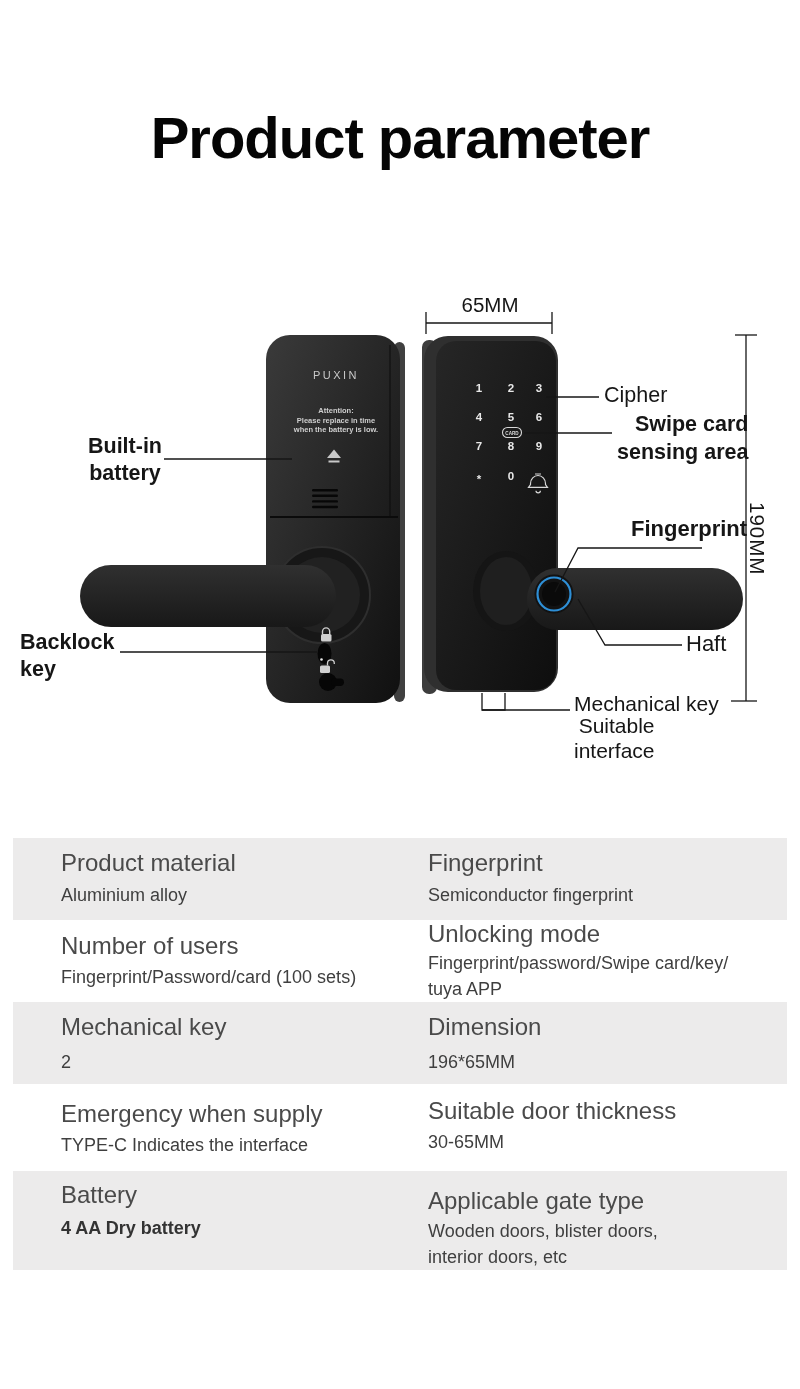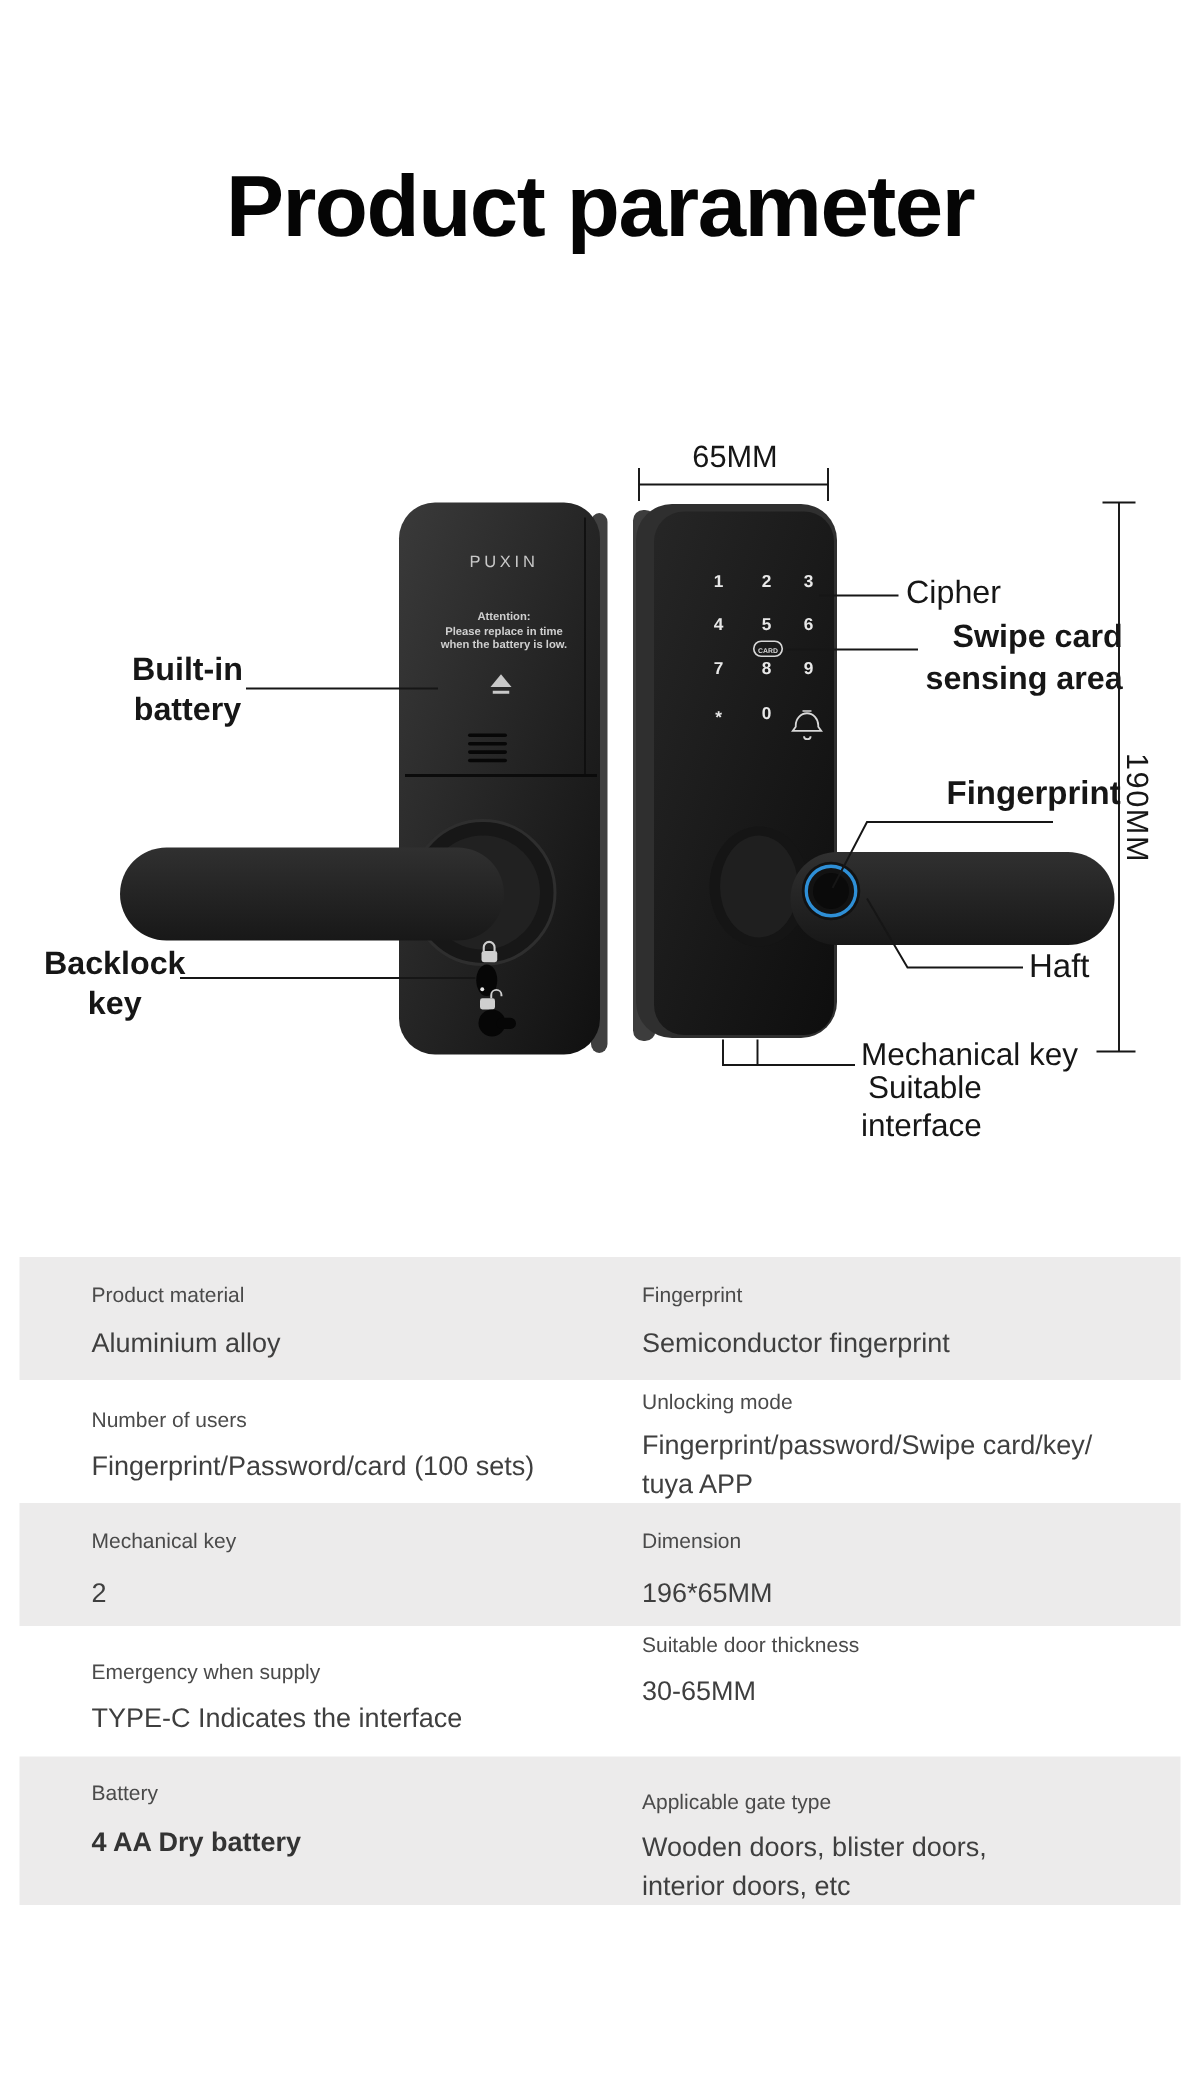--- a/index.html
+++ b/index.html
@@ -9,41 +9,41 @@
   
   .title{left:0;top:104px;width:800px;text-align:center;font-size:58px;font-weight:bold;
          letter-spacing:-1px;color:#050505;}
   
   .illu{left:0;top:280px;}
   
   .callout{color:#161616;font-size:21.5px;line-height:27px;font-weight:500;text-align:right;}
   .co-dim65{left:438px;top:291px;width:104px;text-align:center;font-size:20.5px;}
   .co-dim190{left:744px;top:502px;font-size:20.5px;writing-mode:vertical-rl;letter-spacing:1px;}
   .co-builtin{left:55px;top:433px;width:140px;text-align:center;font-weight:600;}
-  .co-backlock{left:20px;top:629px;width:113px;text-align:center;font-weight:600;}
+  .co-backlock{left:20px;top:629px;width:113px;text-align:left;font-weight:600;}
   .co-cipher{left:604px;top:382px;}
   .co-swipe{left:617px;top:411px;font-weight:600;line-height:27.5px;}
   .co-finger{left:631px;top:515px;font-weight:700;font-size:22px;}
   .co-haft{left:686px;top:630px;font-size:22px;}
   .co-mech{left:574px;top:690px;font-size:21px;}
   .co-emerg{left:574px;top:714px;font-size:21px;line-height:24.5px;}
   
   .brand{left:305px;top:369px;width:62px;text-align:center;font-size:11px;font-weight:400;
          color:#c9c9c9;letter-spacing:2.5px;}
   .attention{left:274px;top:406px;width:124px;text-align:center;font-size:7.5px;line-height:9.5px;
              font-weight:600;color:#cfcfcf;}
   .kp{position:absolute;width:20px;text-align:center;color:#e8e8e8;font-size:11.5px;font-weight:700;}
   
   .spec{left:13px;top:838px;width:774px;}
   .t-row{display:flex;width:774px;box-sizing:border-box;}
   .t-row.gray{background:#ECEBEB;}
   .cell{box-sizing:border-box;}
   .cl{width:415px;padding-left:48px;}
   .cr{flex:1;padding-right:6px;}
-  .lbl{font-size:14px;line-height:22px;color:#4a4a4a;}
+  .lbl{font-size:24px;line-height:22px;color:#4a4a4a;}
   .val{font-size:18px;line-height:22px;color:#3f3f3f;}
   .val2{line-height:26px;}
   .bold{font-weight:700;color:#333;}
 </style>
 </head>
 <body>
 
 <div class="canvas">
 
   <div class="abs title">Product parameter</div>
@@ -223,21 +223,21 @@
         <div class="lbl">Dimension</div>
         <div class="val" style="margin-top:13px">196*65MM</div>
       </div>
     </div>
 
     <div class="t-row" style="min-height:87px">
       <div class="cell cl" style="padding-top:19px">
         <div class="lbl">Emergency when supply</div>
         <div class="val" style="margin-top:9px">TYPE-C Indicates the interface</div>
       </div>
-      <div class="cell cr" style="padding-top:1px">
+      <div class="cell cr" style="padding-top:16px">
         <div class="lbl">Suitable door thickness</div>
         <div class="val" style="margin-top:9px">30-65MM</div>
       </div>
     </div>
 
     <div class="t-row gray" style="min-height:86px">
       <div class="cell cl" style="padding-top:13px">
         <div class="lbl">Battery</div>
         <div class="val bold" style="margin-top:11px">4 AA Dry battery</div>
       </div>

